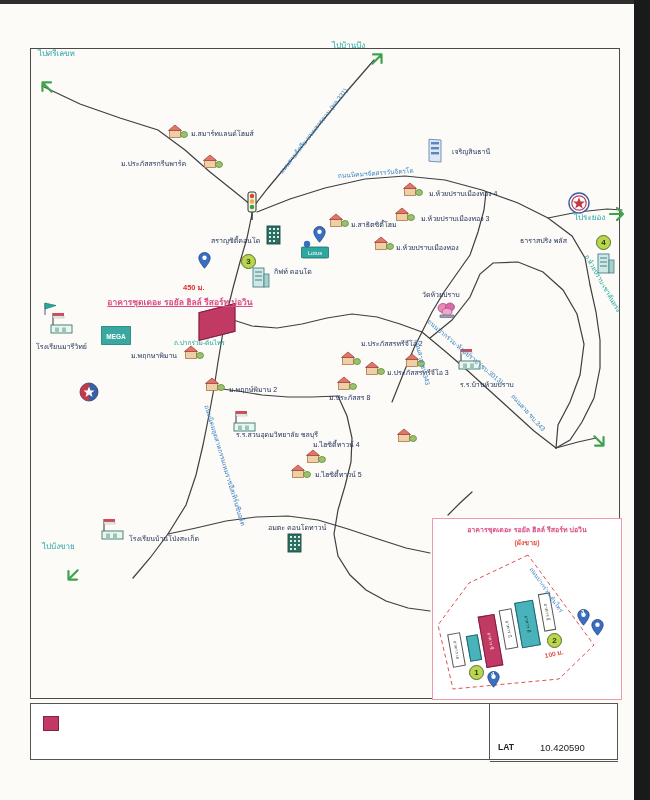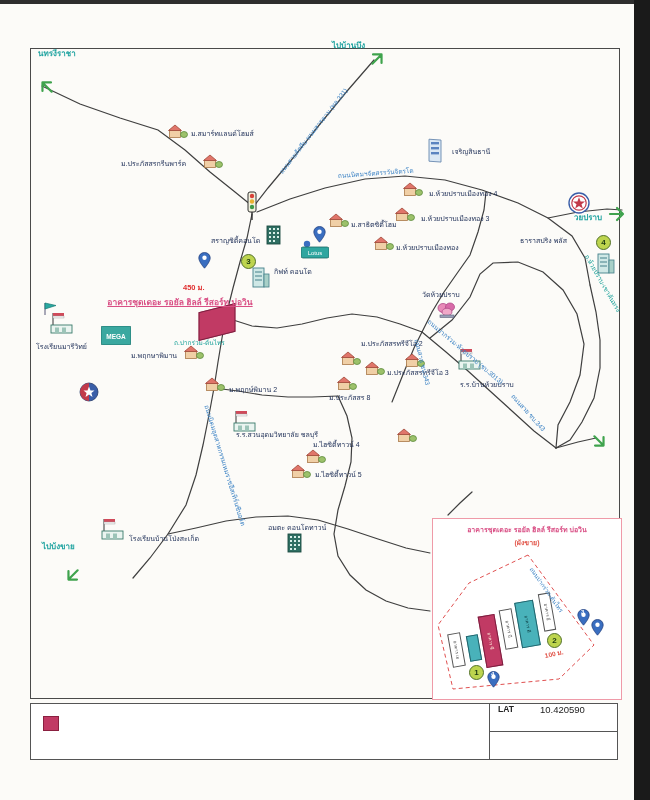--- a/index.html
+++ b/index.html
@@ -4,37 +4,37 @@
 <style>
   html,body{margin:0;padding:0;}
   body{width:650px;height:800px;background:#e9e7e3;font-family:"Liberation Sans",sans-serif;}
   #page{position:relative;width:650px;height:800px;background:#fcfbf8;overflow:hidden;}
   .scan-strip{position:absolute;z-index:50;}
   #map-frame{position:absolute;left:30px;top:48px;width:588px;height:649px;border:1.5px solid #4a4a4a;background:transparent;z-index:1;}
   #roads-layer{position:absolute;left:0;top:0;z-index:2;}
   #overlay{position:absolute;left:0;top:0;width:650px;height:800px;z-index:3;}
   .lbl{position:absolute;font-size:7px;color:#1b2c55;white-space:nowrap;line-height:1;}
   .rlbl{position:absolute;font-size:6.5px;white-space:nowrap;line-height:1;transform-origin:0 50%;}
-  .arrow-lbl{position:absolute;font-size:8px;color:#1fa3a0;white-space:nowrap;line-height:1;font-weight:bold;}
+  .arrow-lbl{position:absolute;font-size:8px;color:#1fa3a0;white-space:nowrap;line-height:1;font-weight:normal;}
   .icon{position:absolute;line-height:0;}
   .numcircle{position:absolute;width:13px;height:13px;border-radius:50%;background:#bdd44e;border:1.5px solid #53722a;color:#1c3a10;font-size:8px;font-weight:bold;text-align:center;line-height:13px;}
   #map-title{position:absolute;left:100px;top:296px;width:160px;text-align:center;color:#d94f85;font-weight:bold;font-size:8.5px;line-height:1.6;z-index:3;}
   #map-title .l1{text-decoration:underline;}
   #dist-label{position:absolute;left:183px;top:281px;color:#e03030;font-size:7.5px;font-weight:bold;z-index:3;}
   #inset{position:absolute;left:432px;top:518px;width:188px;height:180px;background:#ffffff;border:1px solid #ef9aa8;z-index:5;}
   #inset-title{position:absolute;left:0;top:5px;width:188px;text-align:center;color:#d94f85;font-weight:bold;font-size:7px;}
   #inset-sub{position:absolute;left:0;top:18px;width:188px;text-align:center;color:#e2574b;font-weight:bold;font-size:7px;}
   #inset-canvas{position:absolute;left:0;top:0;}
   .bldg{position:absolute;box-sizing:border-box;}
   .bldg span{position:absolute;left:50%;top:50%;transform:translate(-50%,-50%);writing-mode:vertical-rl;font-size:4.5px;white-space:nowrap;}
   #legend{position:absolute;left:30px;top:703px;width:588px;height:57px;border:1.2px solid #555;background:#fff;z-index:6;box-sizing:border-box;}
   #legend-swatch{position:absolute;left:12px;top:12px;width:14px;height:13px;border:1px solid #8a2040;}
   #legend-text{position:absolute;left:36px;top:7px;width:414px;font-size:9px;color:#222;line-height:1.95;}
   #coords{position:absolute;left:458px;top:0;width:129px;height:100%;border-left:1.2px solid #555;box-sizing:border-box;}
-  .coord-row{height:50%;display:flex;align-items:flex-start;padding:0 8px;box-sizing:border-box;}
+  .coord-row{height:50%;display:flex;align-items:center;padding:0 8px;box-sizing:border-box;margin-top:30px;}
   .coord-row.first{border-bottom:1.2px solid #555;}
   .coord-label{font-size:8.5px;font-weight:bold;color:#222;width:42px;}
   .coord-value{font-size:9.5px;color:#222;}
   .pin-num{position:absolute;font-size:6px;color:#fff;font-weight:bold;}
 </style>
 </head>
 <body>
 
 <div id="page">
 
@@ -297,29 +297,29 @@
           <line x1="7" y1="21" x2="7" y2="29" stroke="#333" stroke-width="1.4"></line>
         </svg></div>
       <div class="rlbl" style="left: 281px; top: 170px; color: rgb(59, 130, 196); transform: rotate(-52deg);">ถนนสายสัตหีบ-พนมสารคาม (ทล.331)</div>
       <div class="rlbl" style="left: 338px; top: 173px; color: rgb(59, 130, 196); transform: rotate(-4deg);">ถนนนิคมฯจัดสรรวันจิตรโต</div>
       <div class="rlbl" style="left: 174px; top: 340px; color: rgb(24, 160, 152); transform: rotate(0deg);">ถ.ปากร่วม-ต้นไทร</div>
       <div class="rlbl" style="left: 206px; top: 402px; color: rgb(59, 130, 196); transform: rotate(73deg);">ถนนนิคมอุตสาหกรรมเหมราชอีสเทิร์นซีบอร์ด</div>
       <div class="rlbl" style="left: 428px; top: 318px; color: rgb(59, 130, 196); transform: rotate(40deg);">ถนนปากร่วม-ห้วยปราบ (ชบ.3013)</div>
       <div class="rlbl" style="left: 416px; top: 336px; color: rgb(59, 130, 196); transform: rotate(76deg);">ถนนสาย ชบ.343</div>
       <div class="rlbl" style="left: 512px; top: 392px; color: rgb(59, 130, 196); transform: rotate(48deg);">ถนนสาย ชบ.343</div>
       <div class="rlbl" style="left: 586px; top: 252px; color: rgb(24, 160, 152); transform: rotate(60deg);">ถ.ห้วยปราบ-เขาคันทรง</div>
-      <div class="arrow-lbl" style="left: 38px; top: 50px;">นทรงีราชา</div>
+      <div class="arrow-lbl" style="left: 38px; top: 50px;">ไปศรีเลขท</div>
       <div class="icon" style="left: 36px; top: 76px; transform: rotate(-135deg);"><svg width="20" height="20" viewBox="0 0 20 20">
           <path d="M2 10 H14 M9 4 L15 10 L9 16" fill="none" stroke="#3fa34d" stroke-width="2.2" stroke-linecap="round" stroke-linejoin="round"></path>
         </svg></div>
       <div class="arrow-lbl" style="left: 332px; top: 42px;">ไปบ้านบึง</div>
       <div class="icon" style="left: 368px; top: 48px; transform: rotate(-45deg);"><svg width="20" height="20" viewBox="0 0 20 20">
           <path d="M2 10 H14 M9 4 L15 10 L9 16" fill="none" stroke="#3fa34d" stroke-width="2.2" stroke-linecap="round" stroke-linejoin="round"></path>
         </svg></div>
-      <div class="arrow-lbl" style="left: 574px; top: 214px;">วยปราบ</div>
+      <div class="arrow-lbl" style="left: 574px; top: 214px;">ไประยอง</div>
       <div class="icon" style="left: 608px; top: 204px; transform: rotate(0deg);"><svg width="20" height="20" viewBox="0 0 20 20">
           <path d="M2 10 H14 M9 4 L15 10 L9 16" fill="none" stroke="#3fa34d" stroke-width="2.2" stroke-linecap="round" stroke-linejoin="round"></path>
         </svg></div>
       <div class="arrow-lbl" style="left: 42px; top: 543px;">ไปบ้งขาย</div>
       <div class="icon" style="left: 62px; top: 566px; transform: rotate(135deg);"><svg width="20" height="20" viewBox="0 0 20 20">
           <path d="M2 10 H14 M9 4 L15 10 L9 16" fill="none" stroke="#3fa34d" stroke-width="2.2" stroke-linecap="round" stroke-linejoin="round"></path>
         </svg></div>
       <div class="icon" style="left: 590px; top: 432px; transform: rotate(45deg);"><svg width="20" height="20" viewBox="0 0 20 20">
           <path d="M2 10 H14 M9 4 L15 10 L9 16" fill="none" stroke="#3fa34d" stroke-width="2.2" stroke-linecap="round" stroke-linejoin="round"></path>
         </svg></div>

